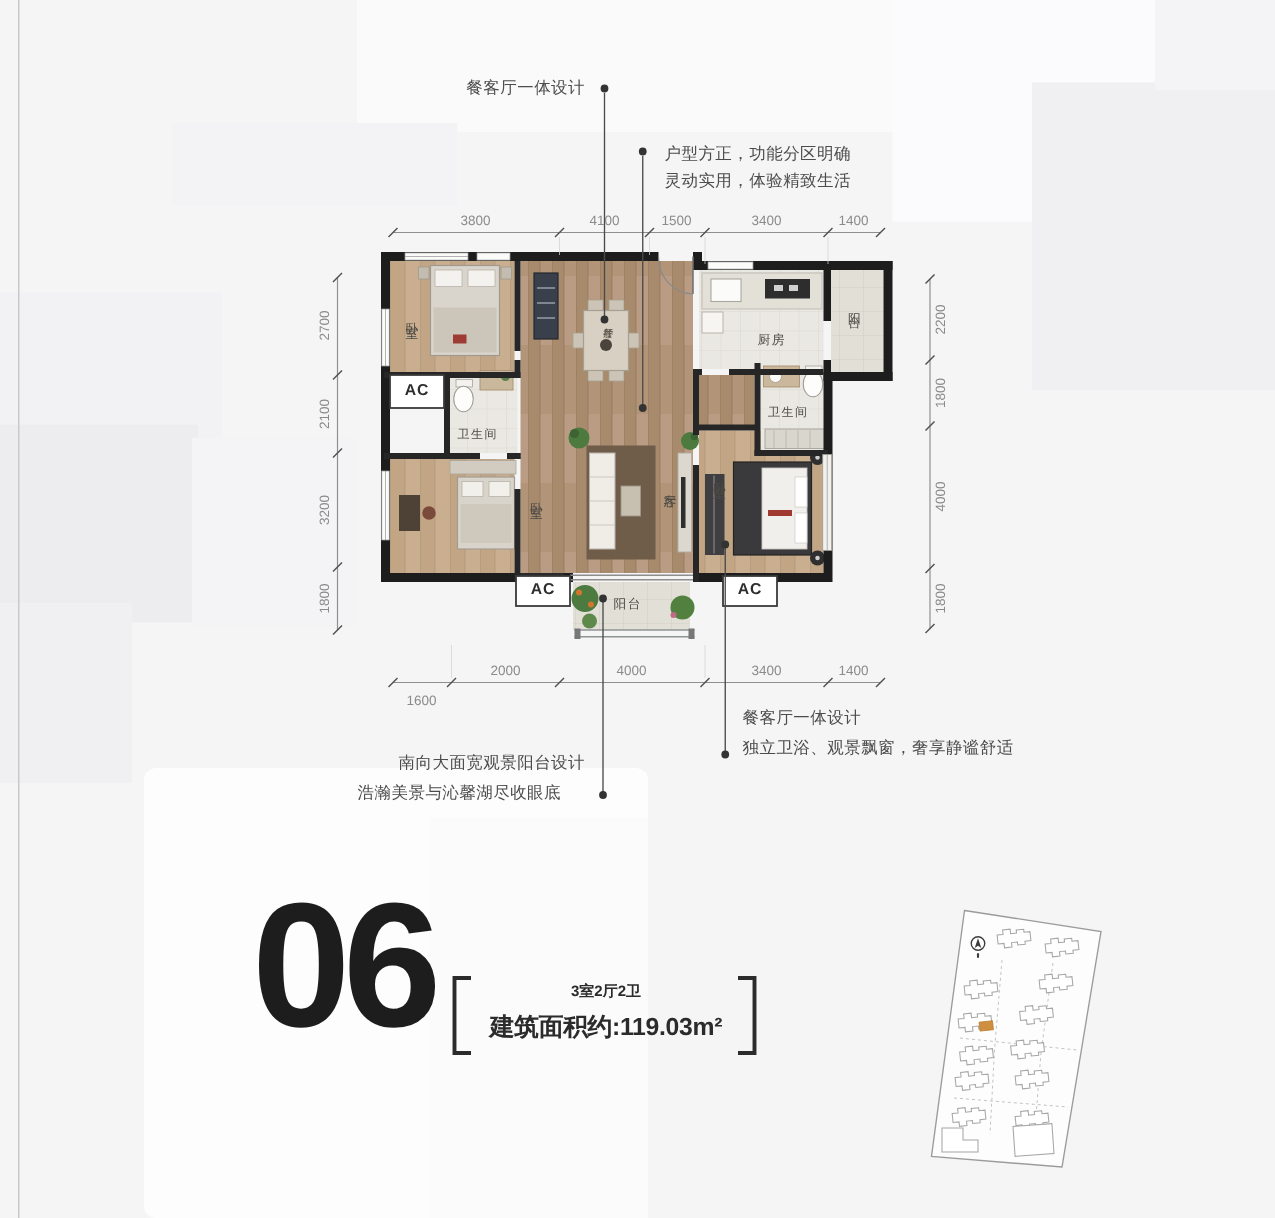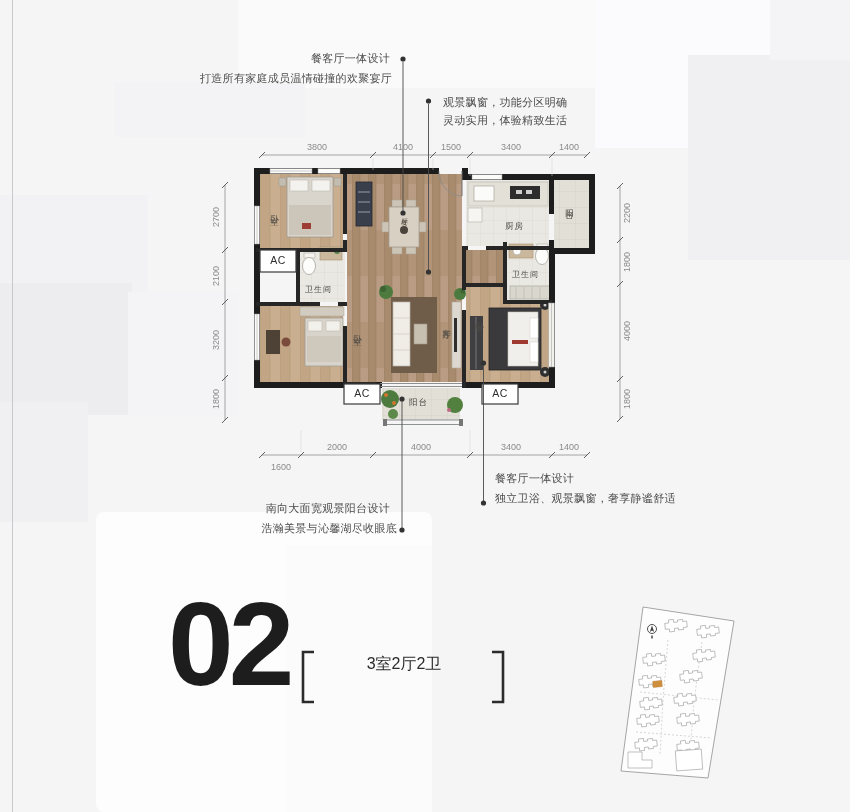--- a/index.html
+++ b/index.html
@@ -8,26 +8,26 @@
   #stage{position:absolute;inset:0;width:850px;height:812px;}
   .panel{position:absolute;}
   svg{position:absolute;left:0;top:0;}
   .ann{position:absolute;color:#4c4c4c;font-size:11px;letter-spacing:.3px;white-space:nowrap;}
   .ann.r{text-align:right;}
   .dim{position:absolute;color:#8b8b8b;font-size:9px;white-space:nowrap;
        transform:translate(-50%,-50%);}
   .dimv{transform:translate(-50%,-50%) rotate(-90deg);}
   .lbl{position:absolute;color:#4d4a45;font-size:8.5px;letter-spacing:1px;white-space:nowrap;}
   .vlbl{writing-mode:vertical-rl;letter-spacing:2px;}
-  .ac{position:absolute;font-size:10.5px;font-weight:normal;color:#2e2e2e;
+  .ac{position:absolute;font-size:10.5px;font-weight:bold;color:#2e2e2e;
       letter-spacing:.5px;text-align:center;}
   .unit-number{position:absolute;left:168px;top:596px;font-size:118px;line-height:.82;
       font-weight:700;letter-spacing:-5px;color:#1d1d1d;}
   .unit-type{position:absolute;left:316px;top:654px;width:176px;text-align:center;
-      font-size:16px;font-weight:normal;color:#2b2b2b;}
+      font-size:10px;font-weight:bold;color:#2b2b2b;}
   .unit-area{position:absolute;left:308px;top:674px;width:192px;text-align:center;
       font-size:16.5px;font-weight:bold;color:#2b2b2b;letter-spacing:-.2px;}
 </style>
 </head>
 <body>
 
 <div id="stage">
 
   <div class="panel" style="left:238px;top:0;width:380px;height:88px;background:#fafafb;"></div>
   <div class="panel" style="left:115px;top:82px;width:190px;height:55px;background:#f3f3f5;"></div>
@@ -319,25 +319,24 @@
       <rect x="653" y="681" width="9" height="6" fill="#cf8f3e" stroke="#b87a2e" stroke-width="0.5" transform="rotate(-6 657 684)"></rect>
       <g>
         <circle cx="652" cy="629" r="4.5" fill="#ffffff" stroke="#3c3c3c" stroke-width="0.9"></circle>
         <path d="M652,625.5 L649.8,632 L652,630.5 L654.2,632 Z" fill="#3c3c3c"></path>
         <rect x="651.3" y="635.5" width="1.4" height="3" fill="#3c3c3c"></rect>
       </g>
     </g>
   </svg>
 
   <div class="ann r" style="left:250px;top:51px;width:140px;">餐客厅一体设计</div>
-  <div class="ann r" style="left:200px;top:71px;width:190px;">打造所有家庭成员温情碰撞的欢聚宴厅</div>
-  <div class="ann" style="left:443px;top:95px;">观景飘窗，功能分区明确</div>
+  <div class="ann" style="left:443px;top:95px;">户型方正，功能分区明确</div>
   <div class="ann" style="left:443px;top:113px;">灵动实用，体验精致生活</div>
   <div class="ann r" style="left:250px;top:501px;width:140px;">南向大面宽观景阳台设计</div>
-  <div class="ann r" style="left:247px;top:521px;width:150px;">浩瀚美景与沁馨湖尽收眼底</div>
+  <div class="ann r" style="left:224px;top:521px;width:150px;">浩瀚美景与沁馨湖尽收眼底</div>
   <div class="ann" style="left:495px;top:471px;">餐客厅一体设计</div>
   <div class="ann" style="left:495px;top:491px;">独立卫浴、观景飘窗，奢享静谧舒适</div>
 
   <div class="dim" style="left:317px;top:147px;">3800</div>
   <div class="dim" style="left:403px;top:147px;">4100</div>
   <div class="dim" style="left:451px;top:147px;">1500</div>
   <div class="dim" style="left:511px;top:147px;">3400</div>
   <div class="dim" style="left:569px;top:147px;">1400</div>
   <div class="dim" style="left:281px;top:447px;margin-top:20px;">1600</div>
   <div class="dim" style="left:337px;top:447px;">2000</div>
@@ -360,16 +359,17 @@
   <div class="lbl vlbl" style="left:399px;top:213px;font-size:7px;color:#564e42;letter-spacing:0;">餐厅</div>
   <div class="lbl vlbl" style="left:564px;top:202px;">阳台</div>
   <div class="lbl" style="left:505px;top:221px;">厨房</div>
   <div class="lbl" style="left:305px;top:284px;font-size:8px;">卫生间</div>
   <div class="lbl" style="left:512px;top:269px;font-size:8px;">卫生间</div>
   <div class="lbl" style="left:409px;top:397px;">阳台</div>
   <div class="ac" style="left:260px;top:254px;width:36px;">AC</div>
   <div class="ac" style="left:344px;top:387px;width:36px;">AC</div>
   <div class="ac" style="left:482px;top:387px;width:36px;">AC</div>
 
-  <div class="unit-number">02</div>
+  <div class="unit-number">06</div>
   <div class="unit-type">3室2厅2卫</div>
+  <div class="unit-area">建筑面积约:119.03m²</div>
 
 </div>
 
 </body></html>

